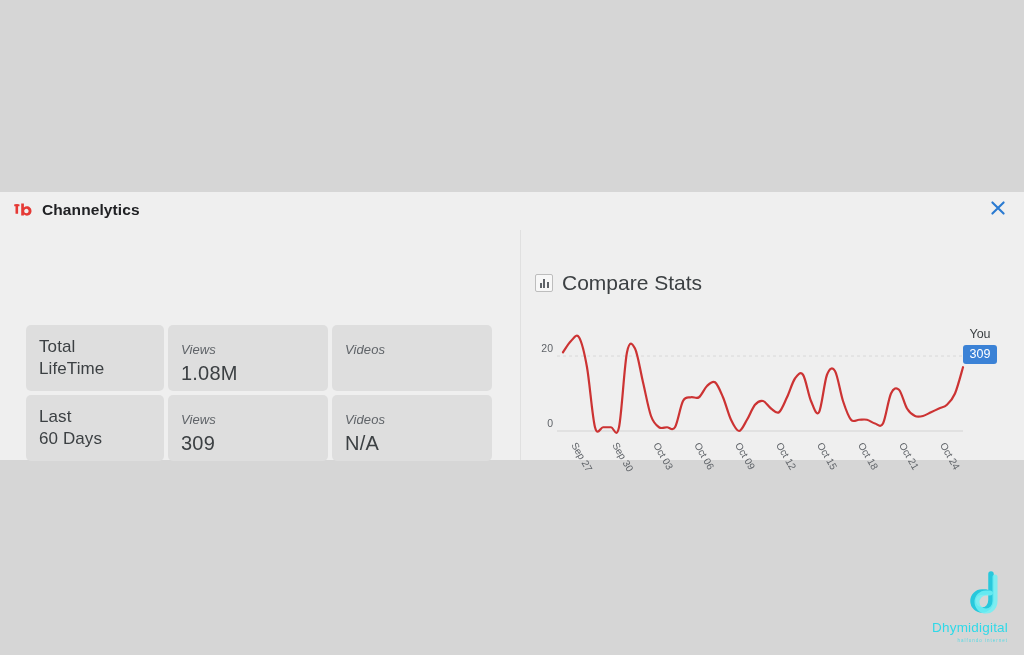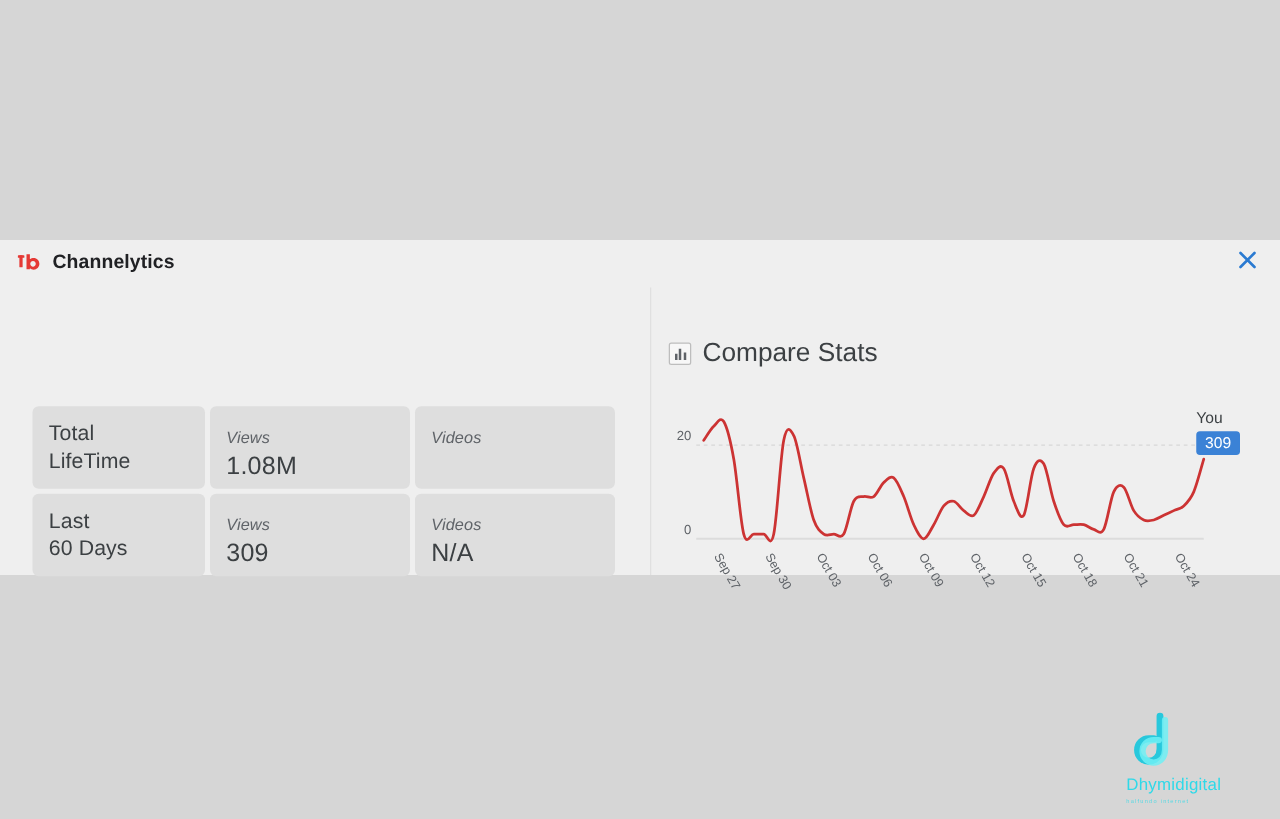--- a/index.html
+++ b/index.html
@@ -200,45 +200,45 @@
     font-size: 10px;
     fill: #5f6368;
   }
 
   
   #you-marker {
     position: absolute;
     right: 21px;
     top: 97px;
     width: 46px;
-    text-align: left;
+    text-align: center;
   }
   #you-label {
     font-size: 12.5px;
     color: #3c4043;
     line-height: 1.2;
   }
   #you-value {
     margin: 3px auto 0;
     display: inline-block;
     background: #3b82d6;
     color: #ffffff;
     font-size: 12.5px;
     border-radius: 3px;
     padding: 2px 7px 3px;
     line-height: 1.15;
   }
 
   
   #watermark {
     position: absolute;
-    right: 27px;
+    right: 16px;
     bottom: 12px;
     width: 96px;
-    text-align: left;
+    text-align: right;
     user-select: none;
   }
   #watermark-mark {
     display: block;
     margin: 0 auto;
   }
   #watermark-name {
     font-size: 13.5px;
     color: #2fd9e8;
     letter-spacing: .2px;

